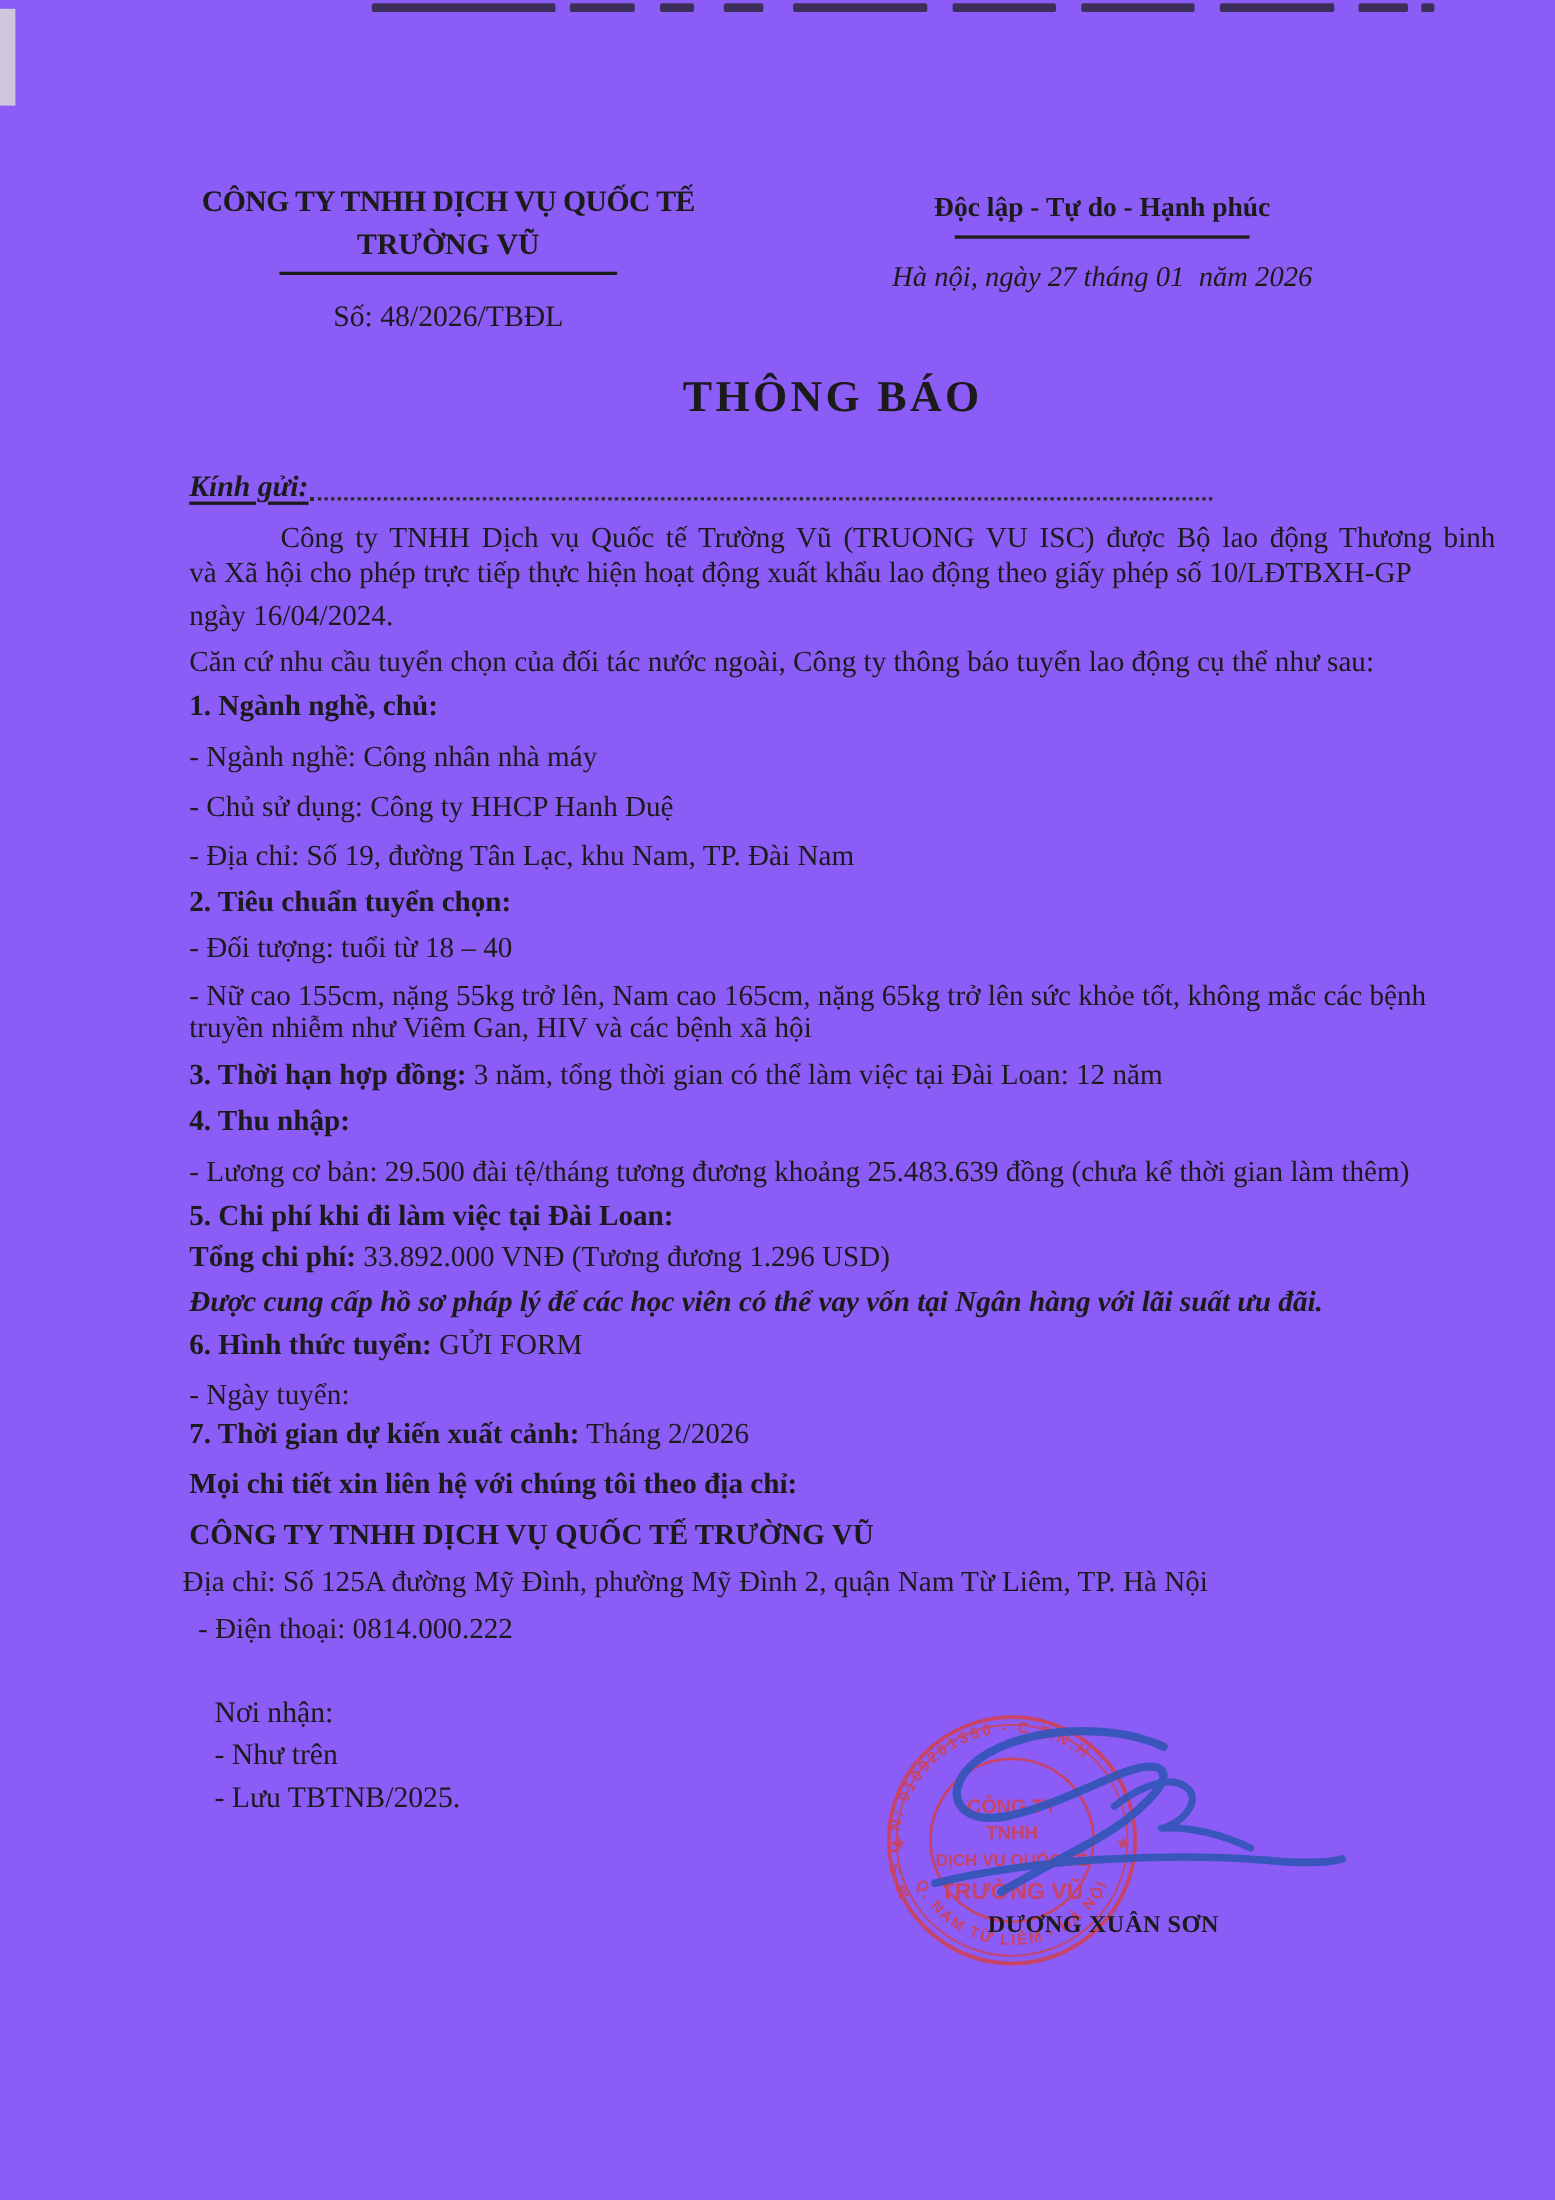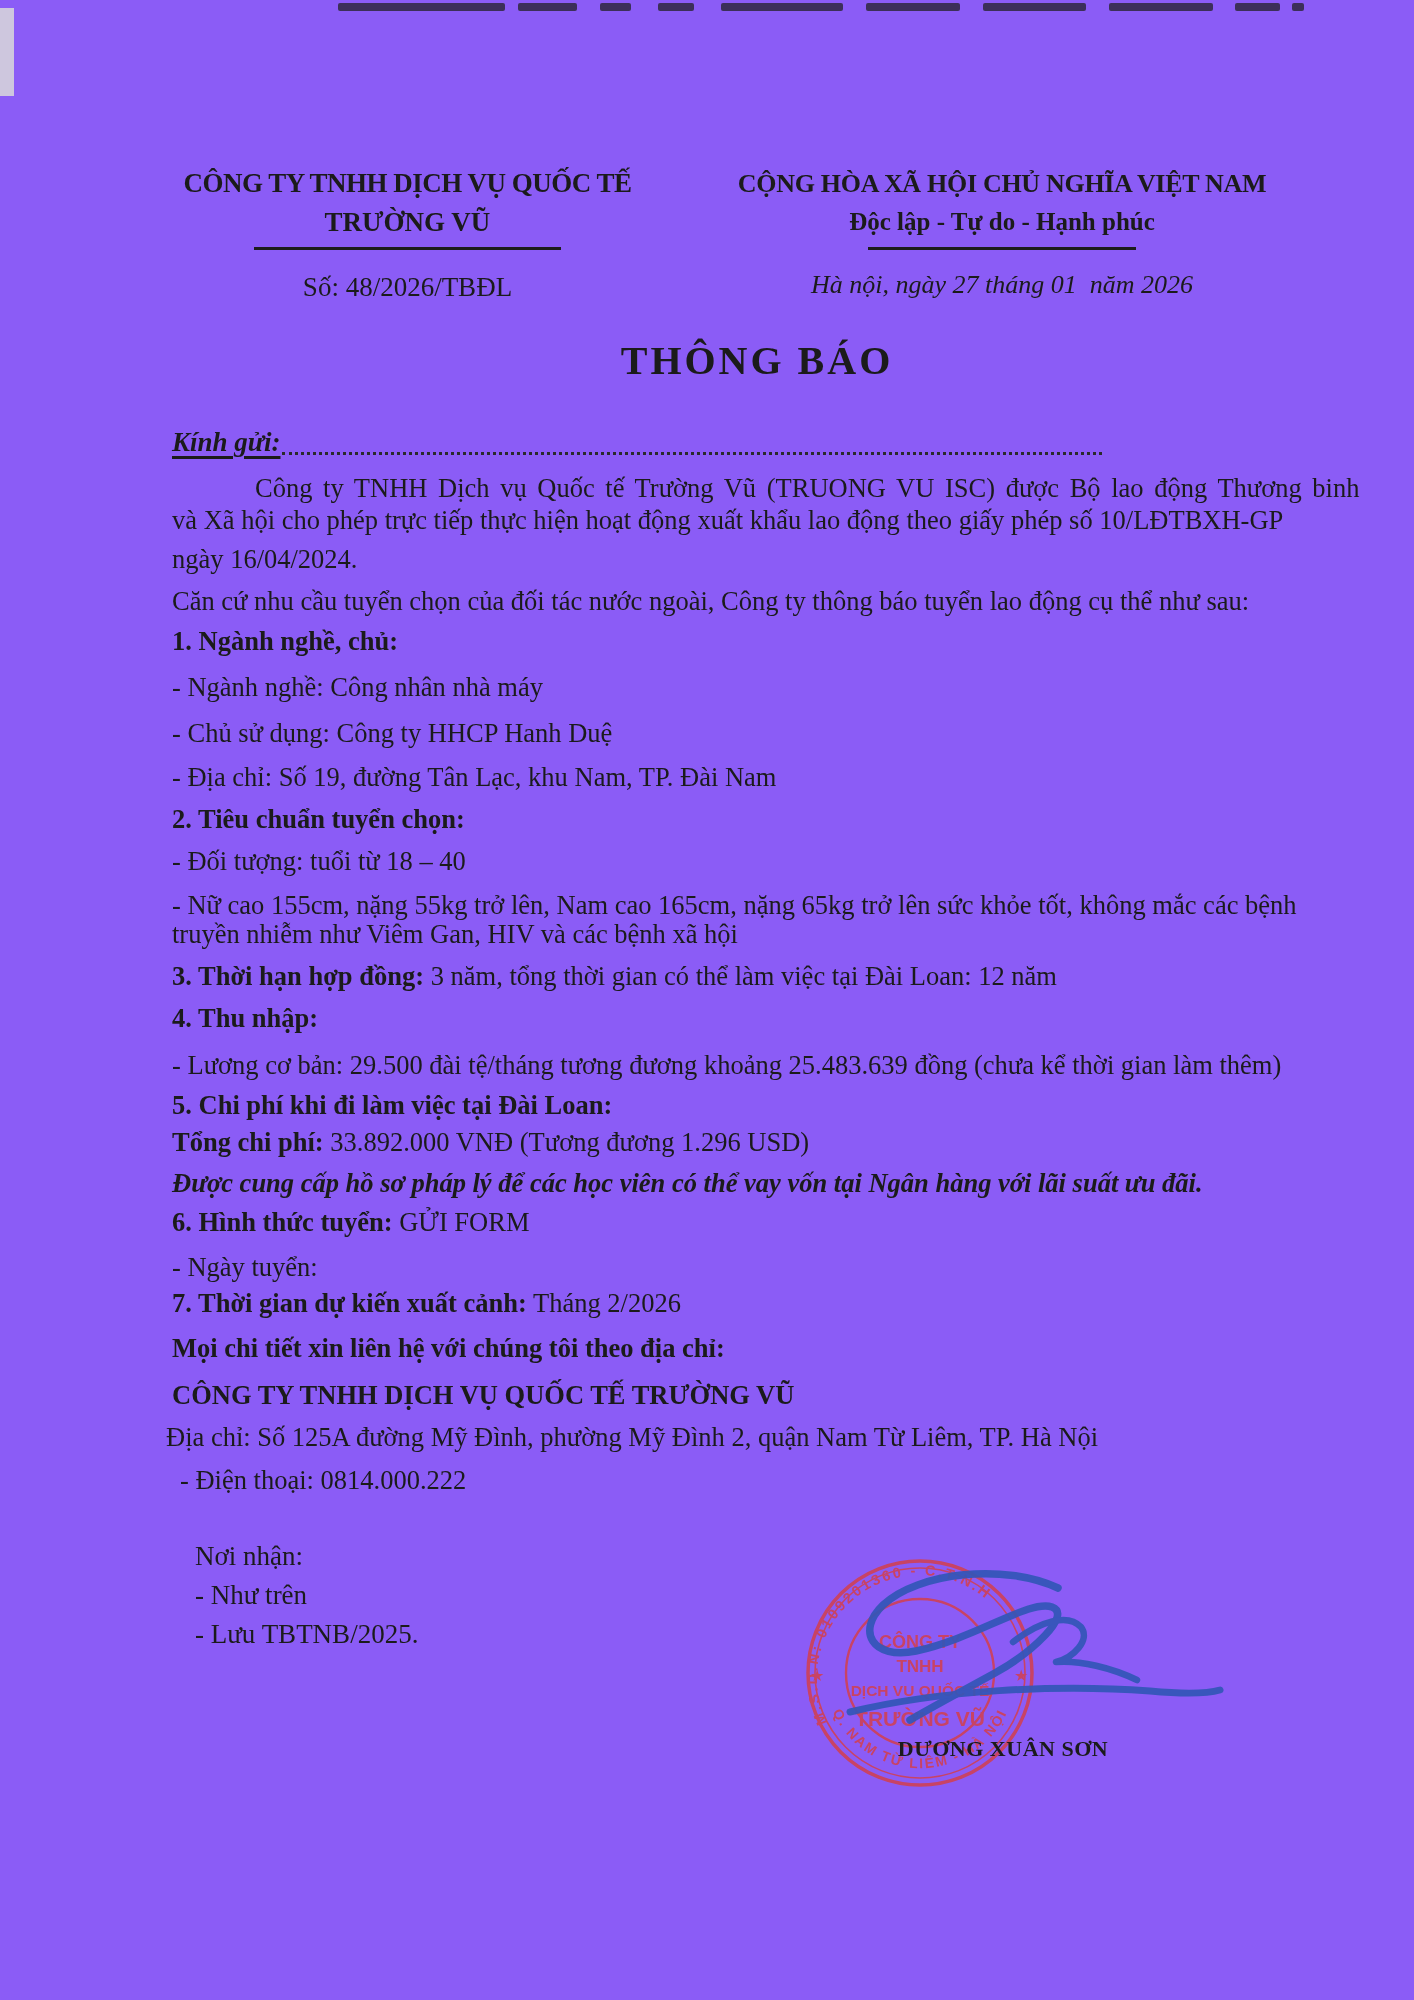--- a/index.html
+++ b/index.html
@@ -73,21 +73,20 @@
   <div class="scan-edge"></div>
 
   <div class="hdr" id="hdr-left">
     <div class="hdr-line1">CÔNG TY TNHH DỊCH VỤ QUỐC TẾ</div>
     <div class="hdr-line2">TRƯỜNG VŨ</div>
     <div class="hdr-rule"></div>
     <div class="doc-number">Số: 48/2026/TBĐL</div>
   </div>
 
   <div class="hdr" id="hdr-right">
-    <div class="hdr-line1">CỘNG HÒA XÃ HỘI CHỦ NGHĨA VIỆT NAM</div>
     <div class="hdr-line2">Độc lập - Tự do - Hạnh phúc</div>
     <div class="hdr-rule"></div>
     <div class="date-line">Hà nội, ngày 27 tháng 01  năm 2026</div>
   </div>
 
   <div id="title-block">
     <div class="doc-title">THÔNG BÁO</div>
   </div>
 
   <div id="kinh-gui">

